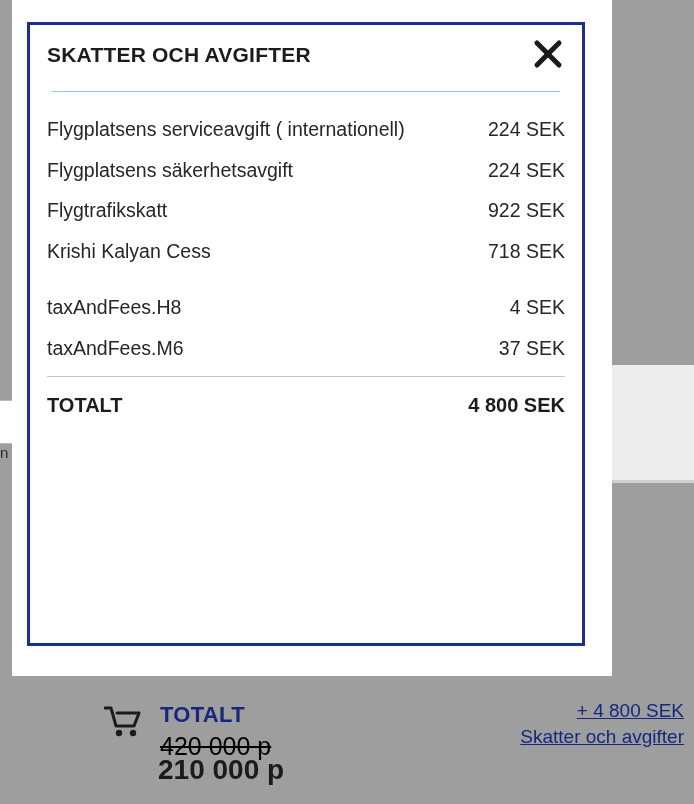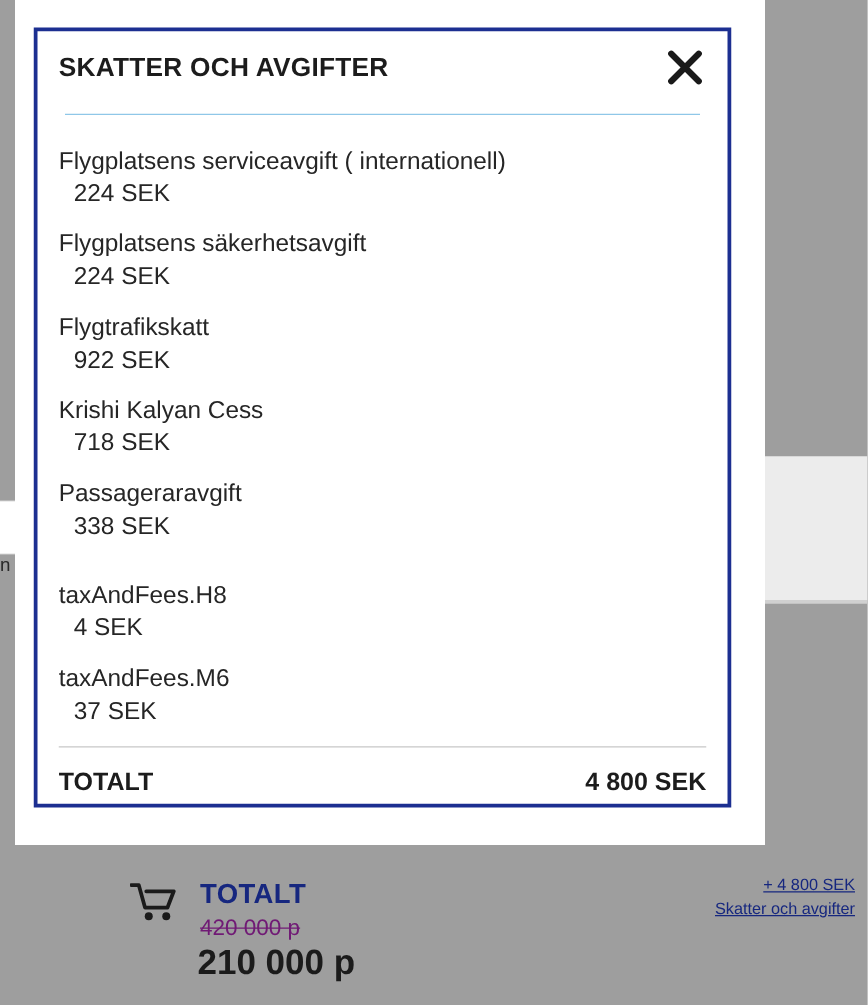--- a/index.html
+++ b/index.html
@@ -123,21 +123,20 @@
     margin-top: 25px;
   }
   .fee-row {
     display: flex;
     justify-content: space-between;
     align-items: flex-start;
     font-size: 19.5px;
     color: #262626;
     margin-bottom: 15px;
     line-height: 1.32;
-    flex-direction: column;
   }
   .fee-label {
     max-width: 360px;
   }
   .fee-amount {
     white-space: nowrap;
     padding-left: 12px;
   }
 
   .divider-bottom {
@@ -176,39 +175,39 @@
     top: 12px;
     font-size: 22px;
     font-weight: bold;
     color: #16277f;
     letter-spacing: 0.3px;
   }
   .summary-old-price {
     position: absolute;
     left: 160px;
     top: 42px;
-    font-size: 18px;
-    color: #701a75;
+    font-size: 25px;
+    color: #000000;
     text-decoration: line-through;
   }
   .summary-price {
     position: absolute;
     left: 158px;
     top: 64px;
     font-size: 28px;
     font-weight: bold;
     color: #1b1b1b;
   }
   .tax-link {
     position: absolute;
     left: 459px;
     top: 10px;
     width: 225px;
     text-align: right;
-    font-size: 13px;
+    font-size: 19px;
     color: #16277f;
   }
   .tax-link a {
     color: #16277f;
     text-decoration: underline;
     cursor: pointer;
   }
   .tax-link .line2 { display: block; margin-top: 4px; }
 </style>
 </head>
@@ -252,24 +251,20 @@
     <div class="fee-row">
       <div class="fee-label">Flygtrafikskatt</div>
       <div class="fee-amount">922 SEK</div>
     </div>
 
     <div class="fee-row">
       <div class="fee-label">Krishi Kalyan Cess</div>
       <div class="fee-amount">718 SEK</div>
     </div>
 
-    <div class="fee-row">
-      <div class="fee-label">Passageraravgift</div>
-      <div class="fee-amount">338 SEK</div>
-    </div>
 
     <div class="fee-row">
     </div>
 
 
     <div class="fee-row">
       <div class="fee-label">taxAndFees.H8</div>
       <div class="fee-amount">4 SEK</div>
     </div>
 

